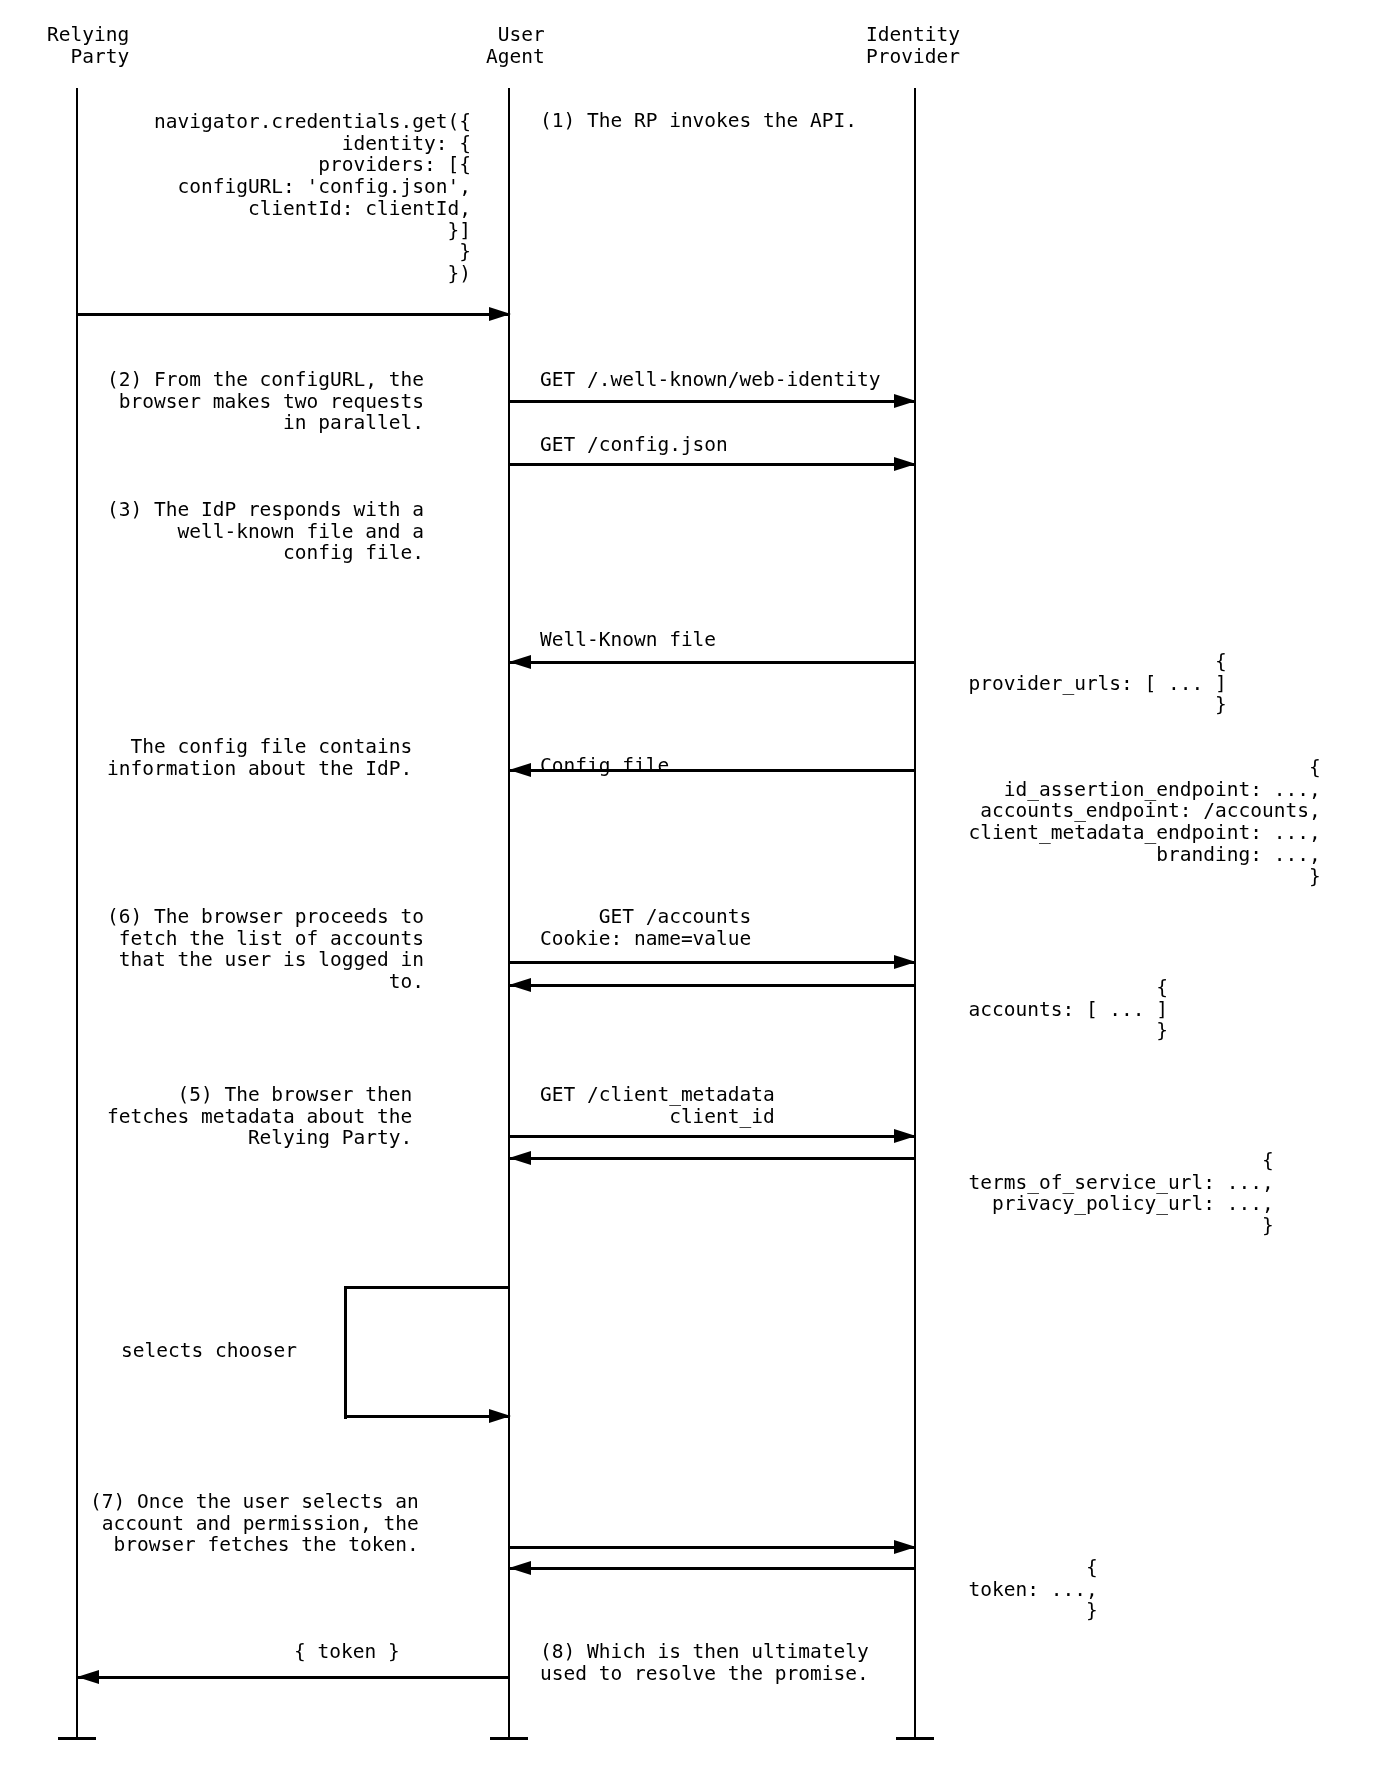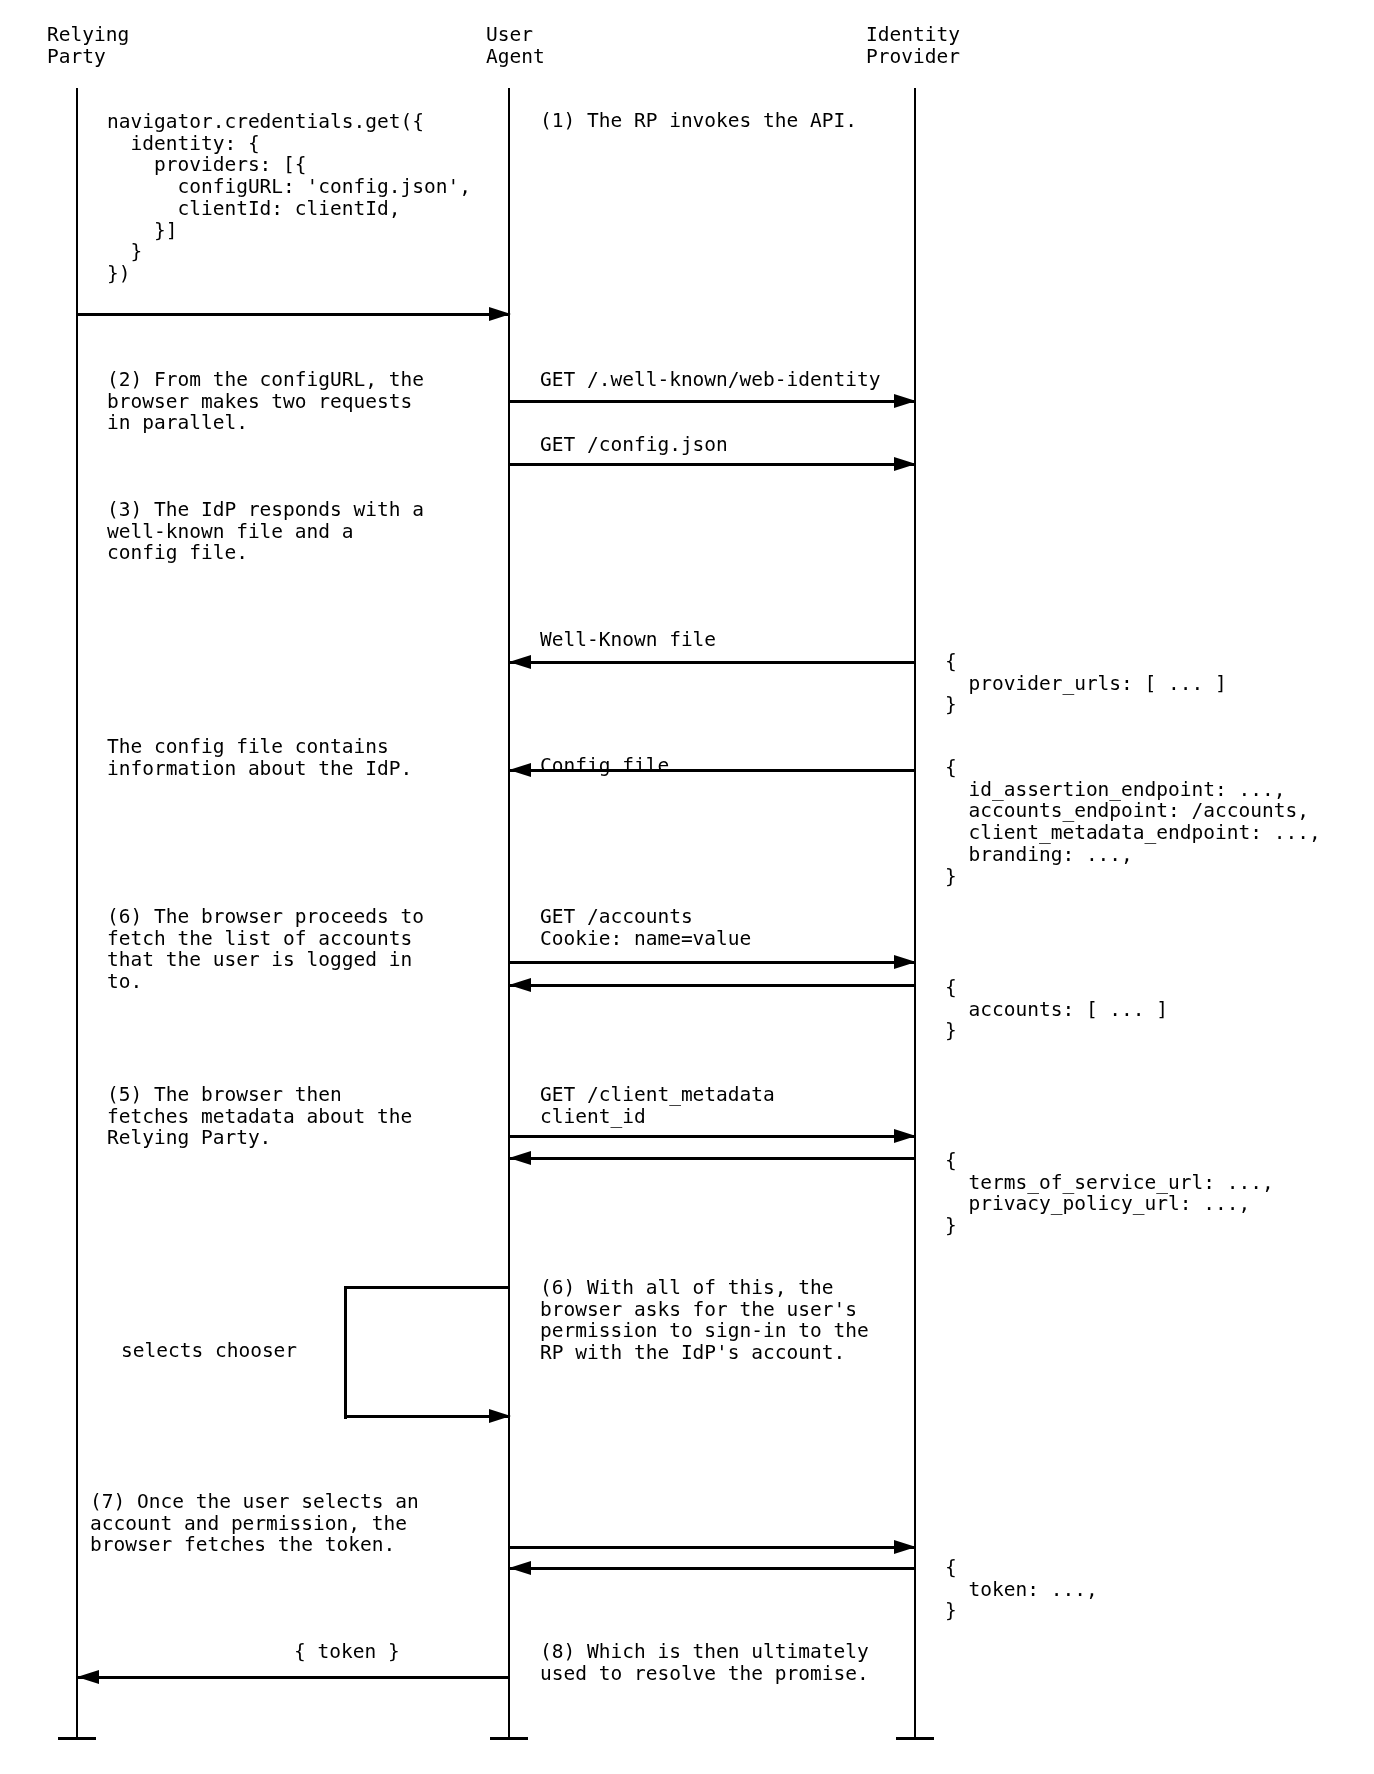--- a/index.html
+++ b/index.html
@@ -1,16 +1,16 @@
 <!DOCTYPE html>
 <html style="--fg: #000000; --bg: #ffffff;"><head>
 <meta charset="utf-8">
 <style>
   :root { --fg:#000000; --bg:#ffffff; }
-  * { margin:0; padding:0; box-sizing:border-box; }
+  * { margin:0; padding:0; box-sizing:border-box;text-align:right; }
   body { background:#888; }
   .diagram {
     position:relative;
     width:1374px; height:1774px;
     margin:0 auto;
     background:var(--bg);
     color:var(--fg);
     font-family:"DejaVu Sans Mono", monospace;
     font-size:19.5px;
     line-height:21.7px;
@@ -108,24 +108,20 @@
   <div class="arrow left" style="left:510px; top:1151px; width:405px"></div>
   <div class="txt" style="left:945px; top:1150px">{
   terms_of_service_url: ...,
   privacy_policy_url: ...,
 }</div>
 
   <div class="hline" style="left:344px; top:1286px; width:166px"></div>
   <div class="vline" style="left:344px; top:1286px; height:133px"></div>
   <div class="arrow right" style="left:344px; top:1409px; width:166px"></div>
   <div class="txt" style="left:121px; top:1340px">selects chooser</div>
-  <div class="txt" style="left:540px; top:1277px">(6) With all of this, the
-browser asks for the user's
-permission to sign-in to the
-RP with the IdP's account.</div>
 
   <div class="txt" style="left:90px; top:1491px">(7) Once the user selects an
 account and permission, the
 browser fetches the token.</div>
   <div class="arrow right" style="left:510px; top:1540px; width:405px"></div>
   <div class="arrow left" style="left:510px; top:1561px; width:405px"></div>
   <div class="txt" style="left:945px; top:1557px">{
   token: ...,
 }</div>
 

